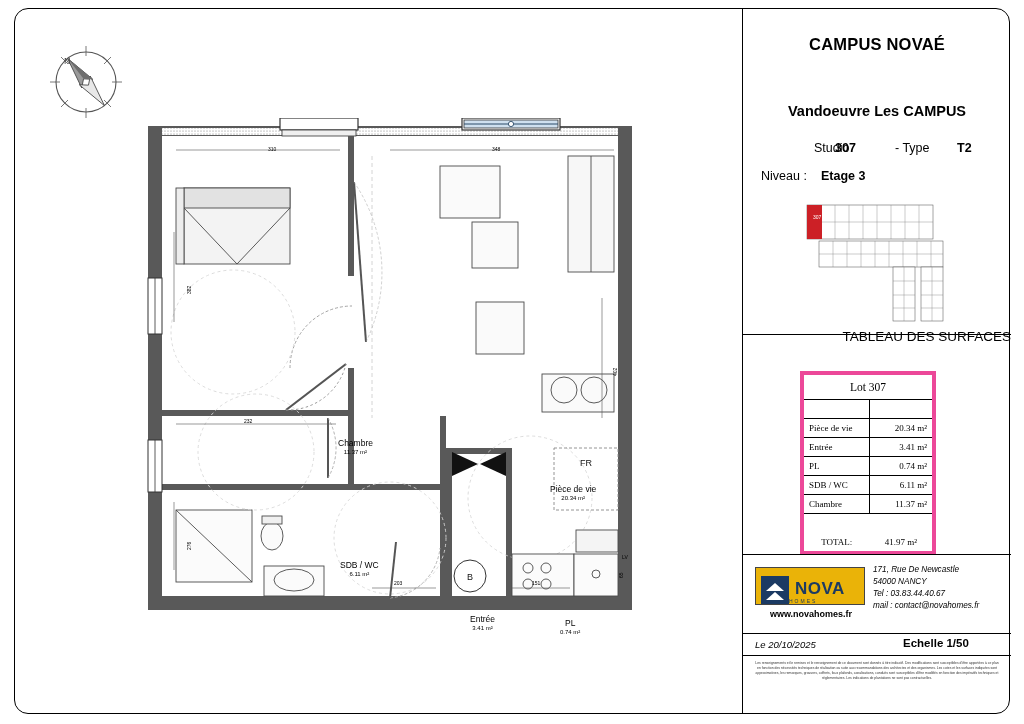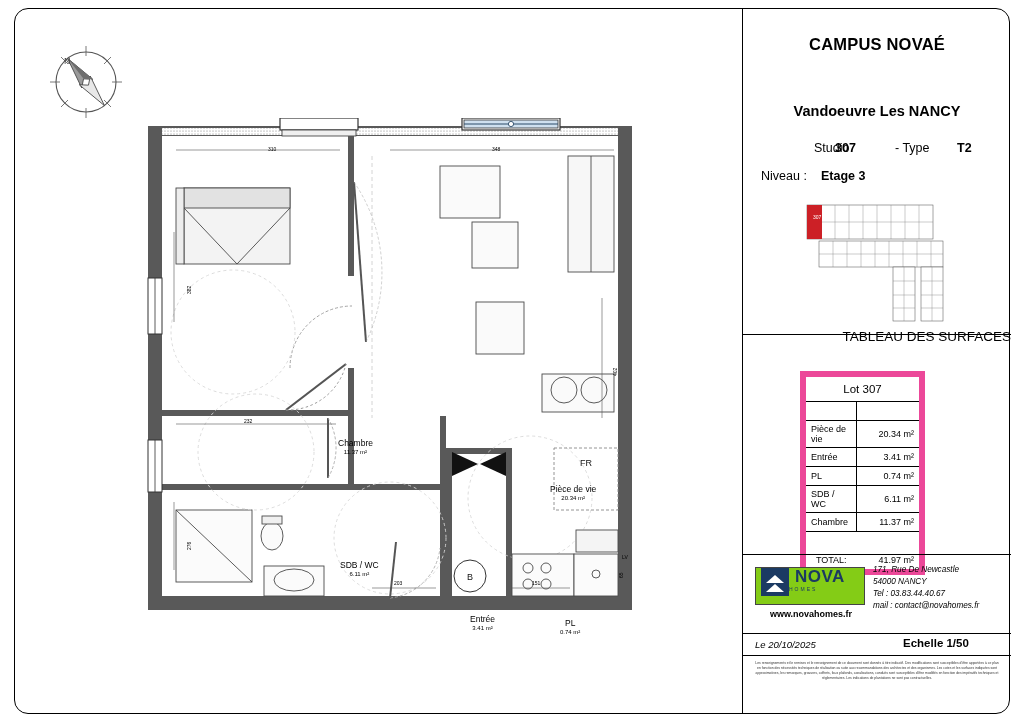--- a/index.html
+++ b/index.html
@@ -120,59 +120,60 @@
     position: absolute;
     top: 320px; width: 268px;
     text-align: right;
     font-size: 13.5px;
     color: #000;
   }
 
   .surf-table {
     position: absolute;
     left: 57px; top: 362px;
-    width: 125px;
-    border: 6px solid #ec4899;
+    width: 136px;
+    border: 4px solid #ec4899;
     border-collapse: collapse;
     font-size: 9px;
     color: #000;
+    font-family: Liberation Serif, serif;
   }
   .surf-table td {
     border: 1px solid #000;
     padding: 3px 5px;
     height: 12px;
   }
   .surf-table td.val { text-align: right; width: 52px; }
   .surf-table tr.hdr td {
     text-align: center;
     font-size: 11.5px;
     padding: 6px 0;
     border-bottom: 1px solid #000;
   }
   .surf-table tr.total td {
     border: none;
     padding-top: 22px;
   }
   .surf-table tr.total td.lab { text-align: center; }
-  .surf-table tr.total td.val { text-align: right; }
+  .surf-table tr.total td.val { text-align: center; }
 
   
   .logo-block {
     position: absolute;
     left: 12px; top: 552px;
     width: 244px; height: 70px;
   }
   .logo-box {
     position: absolute;
     left: 0; top: 6px;
     width: 108px; height: 36px;
     border: 1px solid #444;
-    background: #84cc16;
+    background: #eab308;
     display: flex;
-    align-items: flex-start;
+    align-items: flex-end;
   }
   .logo-sq {
     width: 28px; height: 28px;
     margin-left: 5px;
     background: #1b3a63;
     position: relative;
   }
   .logo-sq::before {
     content: "";
     position: absolute;
@@ -466,21 +467,21 @@
     <div class="dim-label vert" style="left:46px; top:432px;">276</div>
     <div class="dim-label" style="left:254px; top:462px;">203</div>
     <div class="dim-label" style="left:392px; top:462px;">151</div>
     <div class="dim-label vert" style="left:478px; top:460px;">65</div>
     <div class="dim-label" style="left:482px; top:436px;">LV</div>
   </div>
 
   <div class="right-panel">
 
     <div class="rp-title t1">CAMPUS NOVAÉ</div>
-    <div class="rp-title t3">Vandoeuvre Les NANCY</div>
+    <div class="rp-title t3">Vandoeuvre Les CAMPUS</div>
 
     <div class="line-studio">
       <span class="lbl">Studio</span>
       <span class="num">307</span>
       <span class="tp">- Type</span>
       <span class="tpv">T2</span>
     </div>
 
     <div class="line-niveau">
       <span class="lbl">Niveau :</span>

